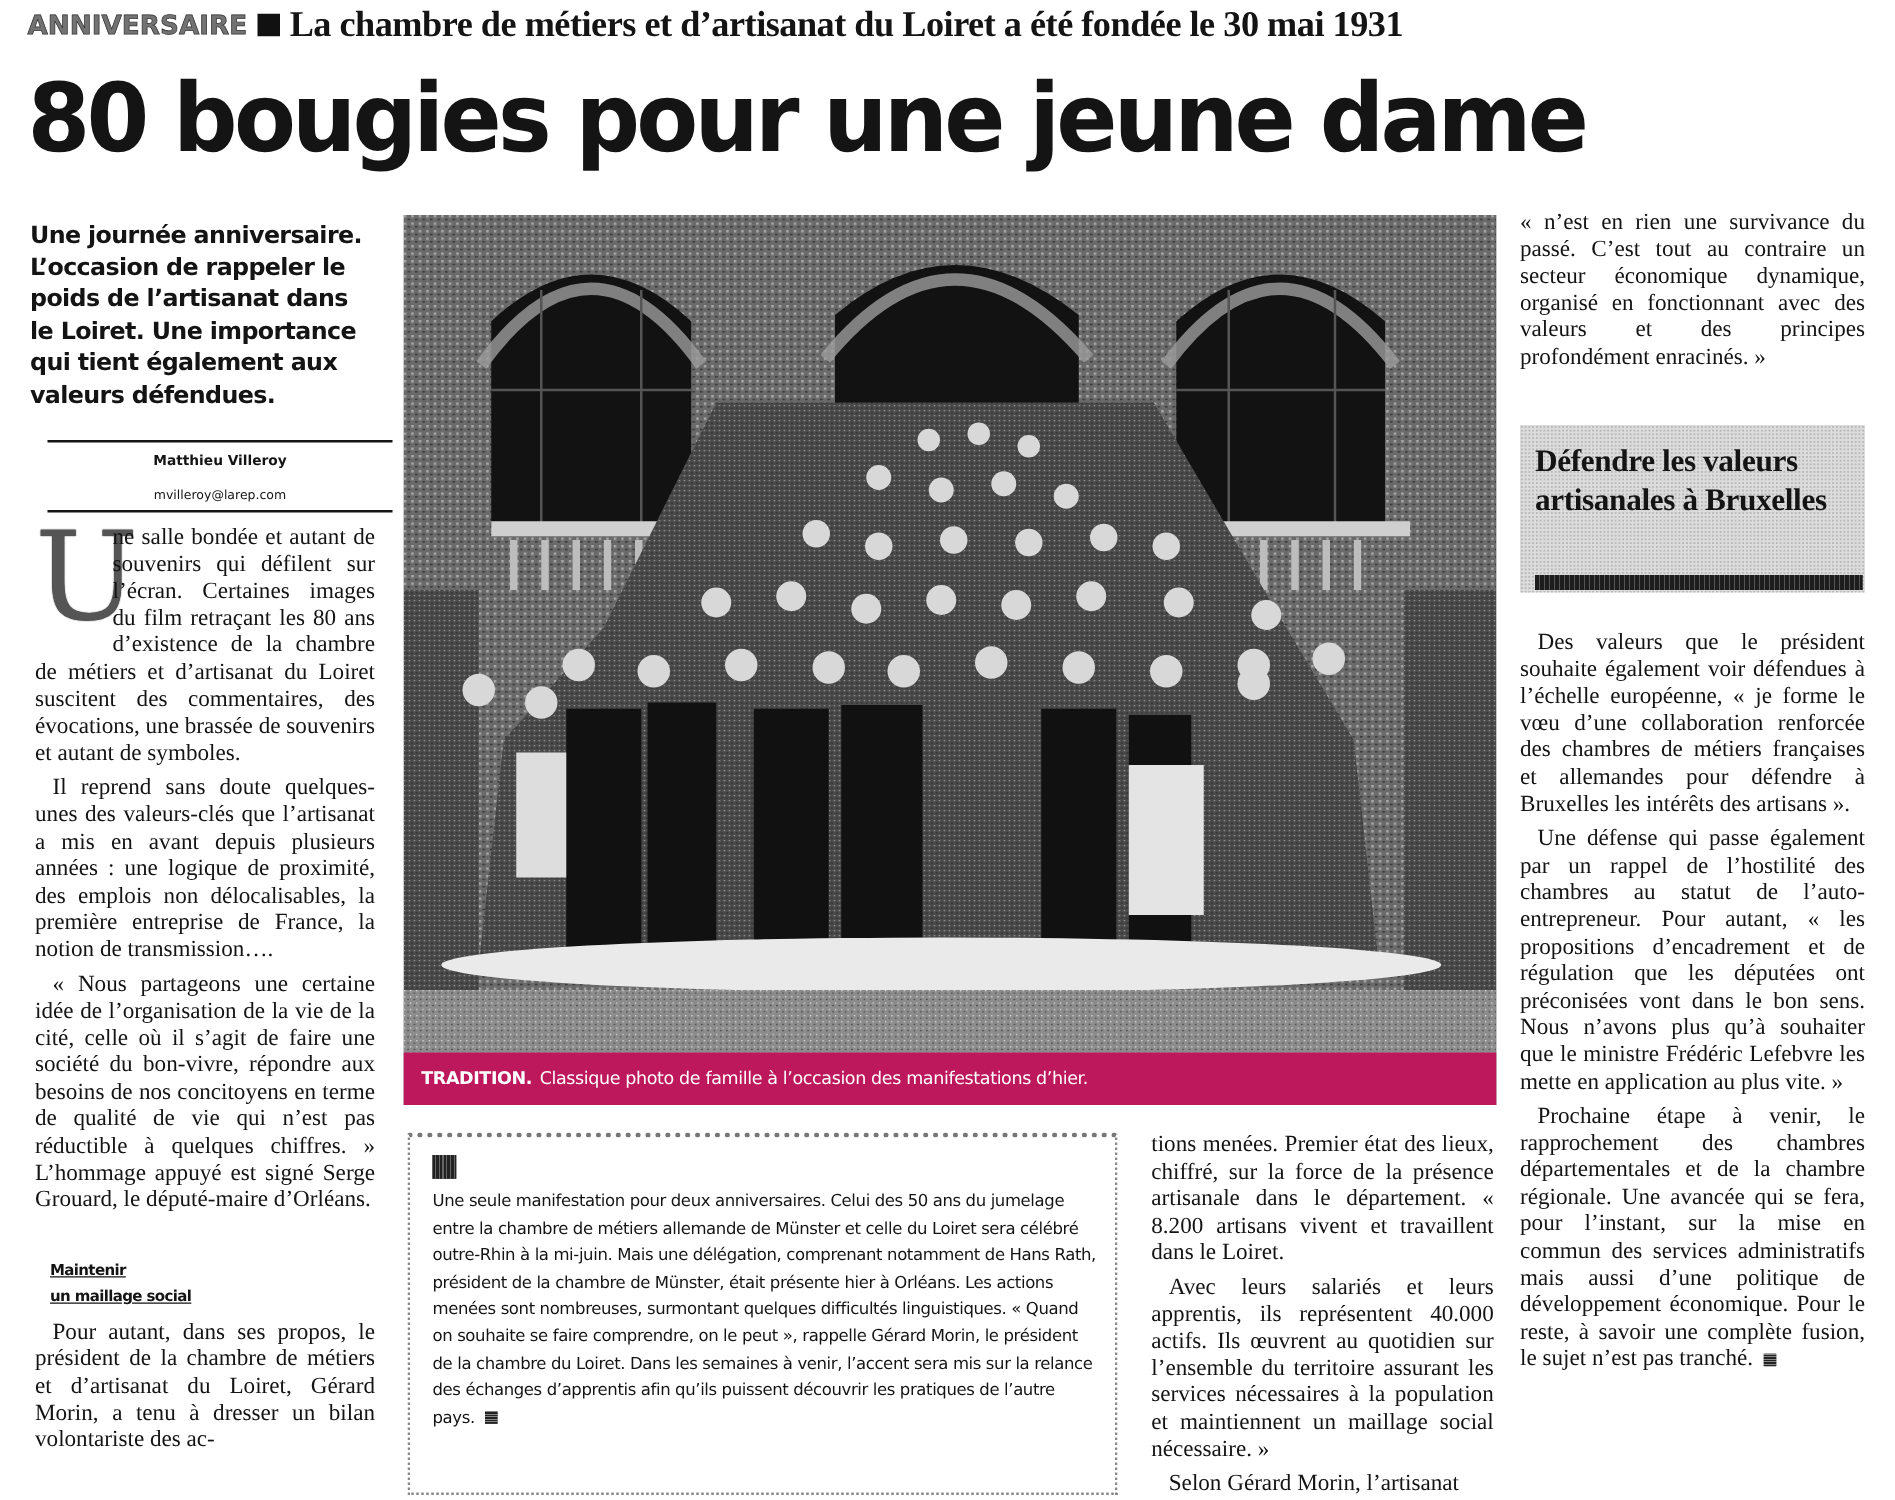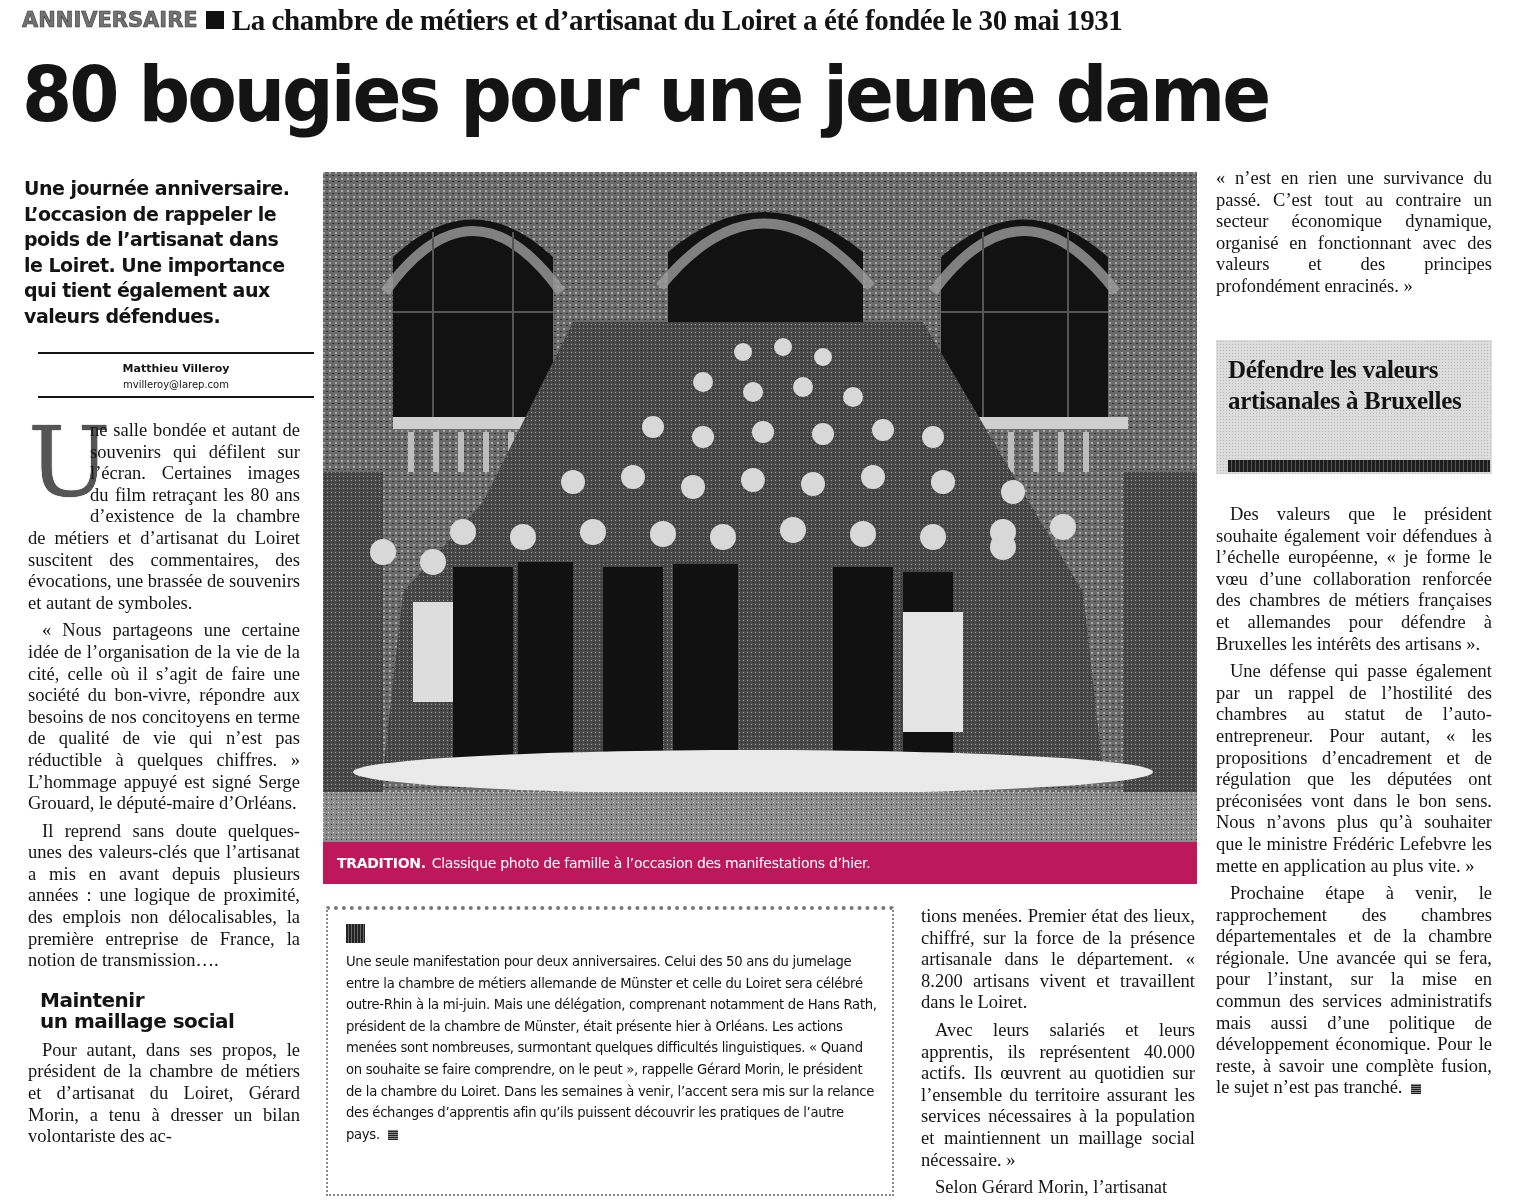--- a/index.html
+++ b/index.html
@@ -34,42 +34,42 @@
     letter-spacing: -0.5px;
   }
 
   .byline-block { left: 38px; top: 352px; width: 276px; }
   .rule { height: 2px; background: #151515; }
   .byline-name {
     font-family: "DejaVu Sans", sans-serif; font-weight: bold; font-size: 11px; text-align: center;
     margin-top: 8px;
   }
   .byline-email {
-    font-family: "DejaVu Sans", sans-serif; font-size: 10px; text-align: center; margin-top: 4px; margin-bottom: 6px;
+    font-family: "DejaVu Sans", sans-serif; font-size: 10px; text-align: center; margin-top: 16px; margin-bottom: 6px;
   }
 
   
   .col {
     font-family: "Liberation Serif", serif; font-size: 18.5px; line-height: 21.6px;
     text-align: justify; hyphens: manual;
   }
   .col p { margin: 0; text-indent: 14px; }
   .col p + p { margin-top: 6px; }
   .col p.noindent { text-indent: 0; }
 
   .col1 { left: 28px; top: 420px; width: 272px; }
   .dropcap {
     float: left; font-family: "DejaVu Serif", serif; font-size: 98px; line-height: 76px;
     width: 52px; height: 84px; margin: 4px 10px 0 0; color: #555;
     text-shadow: 0 0 1px #000;
     background: repeating-linear-gradient(45deg, transparent 0 1px, rgba(255,255,255,0.2) 1px 2px);
   }
   .subhead {
-    font-family: "DejaVu Sans", sans-serif; font-weight: bold; font-size: 20px; line-height: 21px;
-    margin: 18px 0 8px 12px; letter-spacing: -0.5px;
+    font-family: "DejaVu Sans", sans-serif; font-weight: bold; font-size: 12px; line-height: 21px;
+    margin: 34px 0 8px 12px; letter-spacing: -0.5px; text-decoration: underline;
   }
 
   
   .photo { left: 323px; top: 172px; width: 874px; height: 712px; background: #3a3a3a; overflow: hidden; }
   .photo svg { display: block; }
   .caption {
     left: 323px; top: 842px; width: 874px; height: 42px; background: #be185d; color: #fff;
     font-family: "DejaVu Sans", sans-serif; font-size: 14px; line-height: 42px; padding-left: 14px; box-sizing: border-box;
     letter-spacing: -0.3px; white-space: nowrap;
   }
@@ -129,22 +129,22 @@
   <div class="byline-name">Matthieu Villeroy</div>
   <div class="byline-email">mvilleroy@larep.com</div>
   <div class="rule"></div>
 </div>
 
 <div class="abs col col1">
   <p class="noindent">
     <span class="dropcap">U</span>
     <span>ne salle bondée et autant de souvenirs qui défilent sur l’écran. Certaines images du film retraçant les 80 ans d’existence de la chambre de métiers et d’artisanat du Loiret suscitent des commentaires, des évocations, une brassée de souvenirs et autant de symboles.</span>
   </p>
+  <p>Il reprend sans doute quelques-unes des valeurs-clés que l’artisanat a mis en avant depuis plusieurs années : une logique de proximité, des emplois non délocalisables, la première entreprise de France, la notion de transmission….</p>
   <p>« Nous partageons une certaine idée de l’organisation de la vie de la cité, celle où il s’agit de faire une société du bon-vivre, répondre aux besoins de nos concitoyens en terme de qualité de vie qui n’est pas réductible à quelques chiffres. » L’hommage appuyé est signé Serge Grouard, le député-maire d’Orléans.</p>
-  <p>Il reprend sans doute quelques-unes des valeurs-clés que l’artisanat a mis en avant depuis plusieurs années : une logique de proximité, des emplois non délocalisables, la première entreprise de France, la notion de transmission….</p>
   <div class="subhead">
     <div>Maintenir</div>
     <div>un maillage social</div>
   </div>
   <p style="margin-top:0">Pour autant, dans ses propos, le président de la chambre de métiers et d’artisanat du Loiret, Gérard Morin, a tenu à dresser un bilan volontariste des ac-</p>
 </div>
 
 <div class="abs photo">
   <svg width="874" height="712" viewBox="0 0 874 712">
     <defs>

